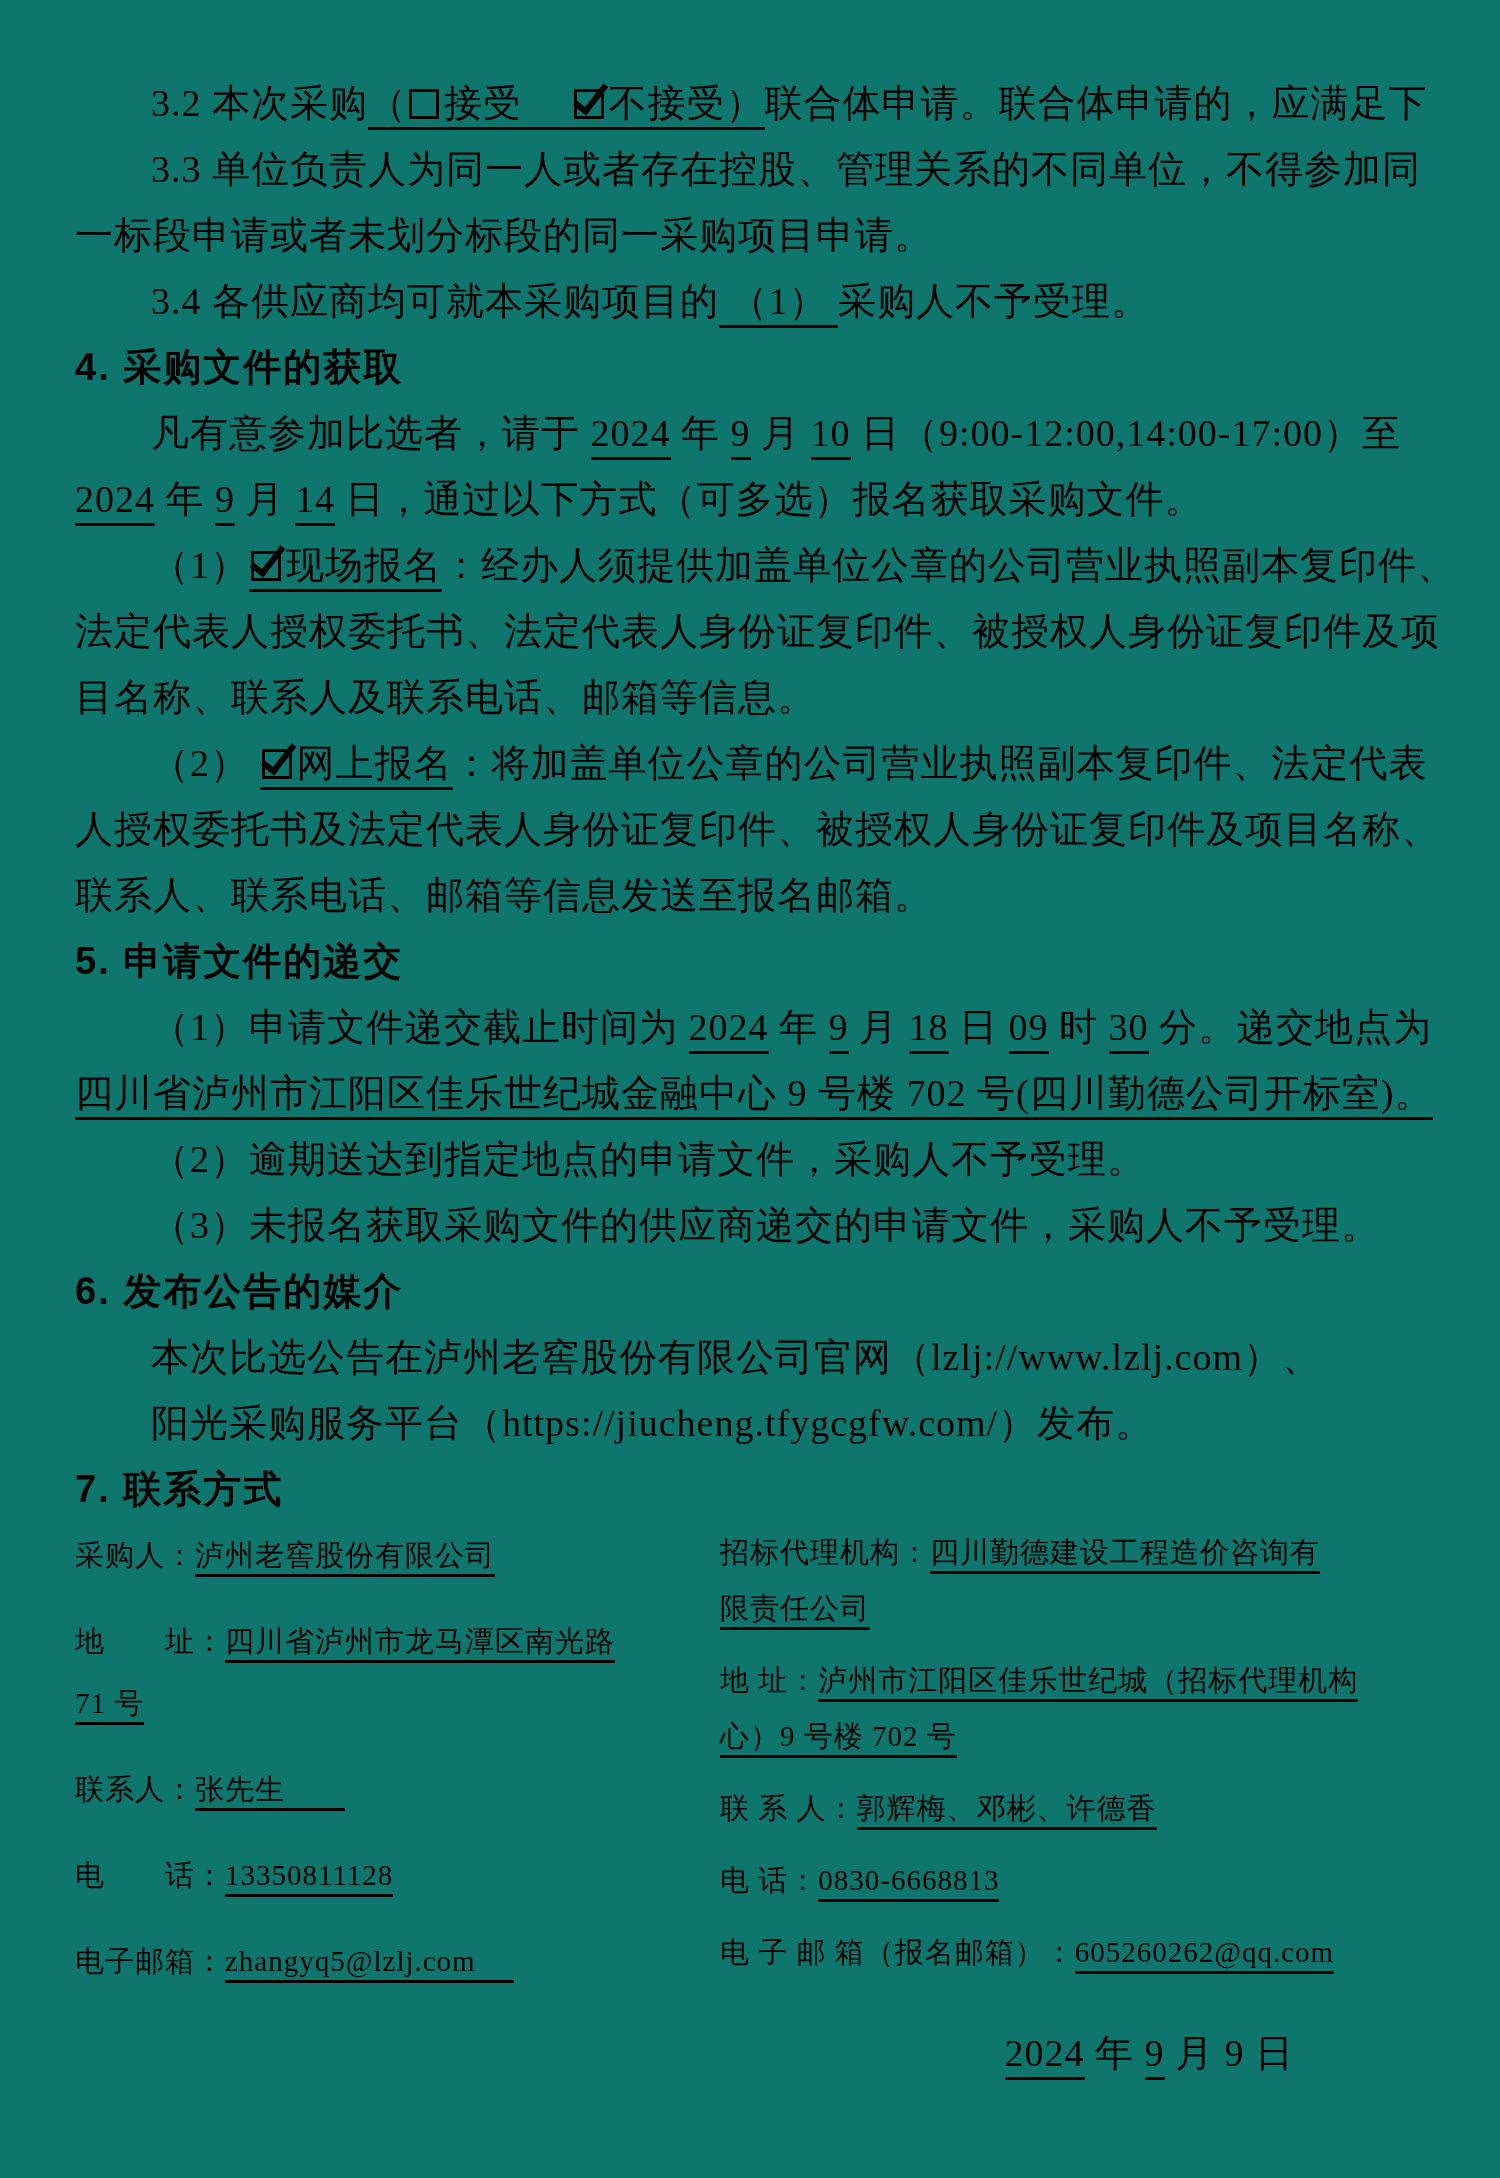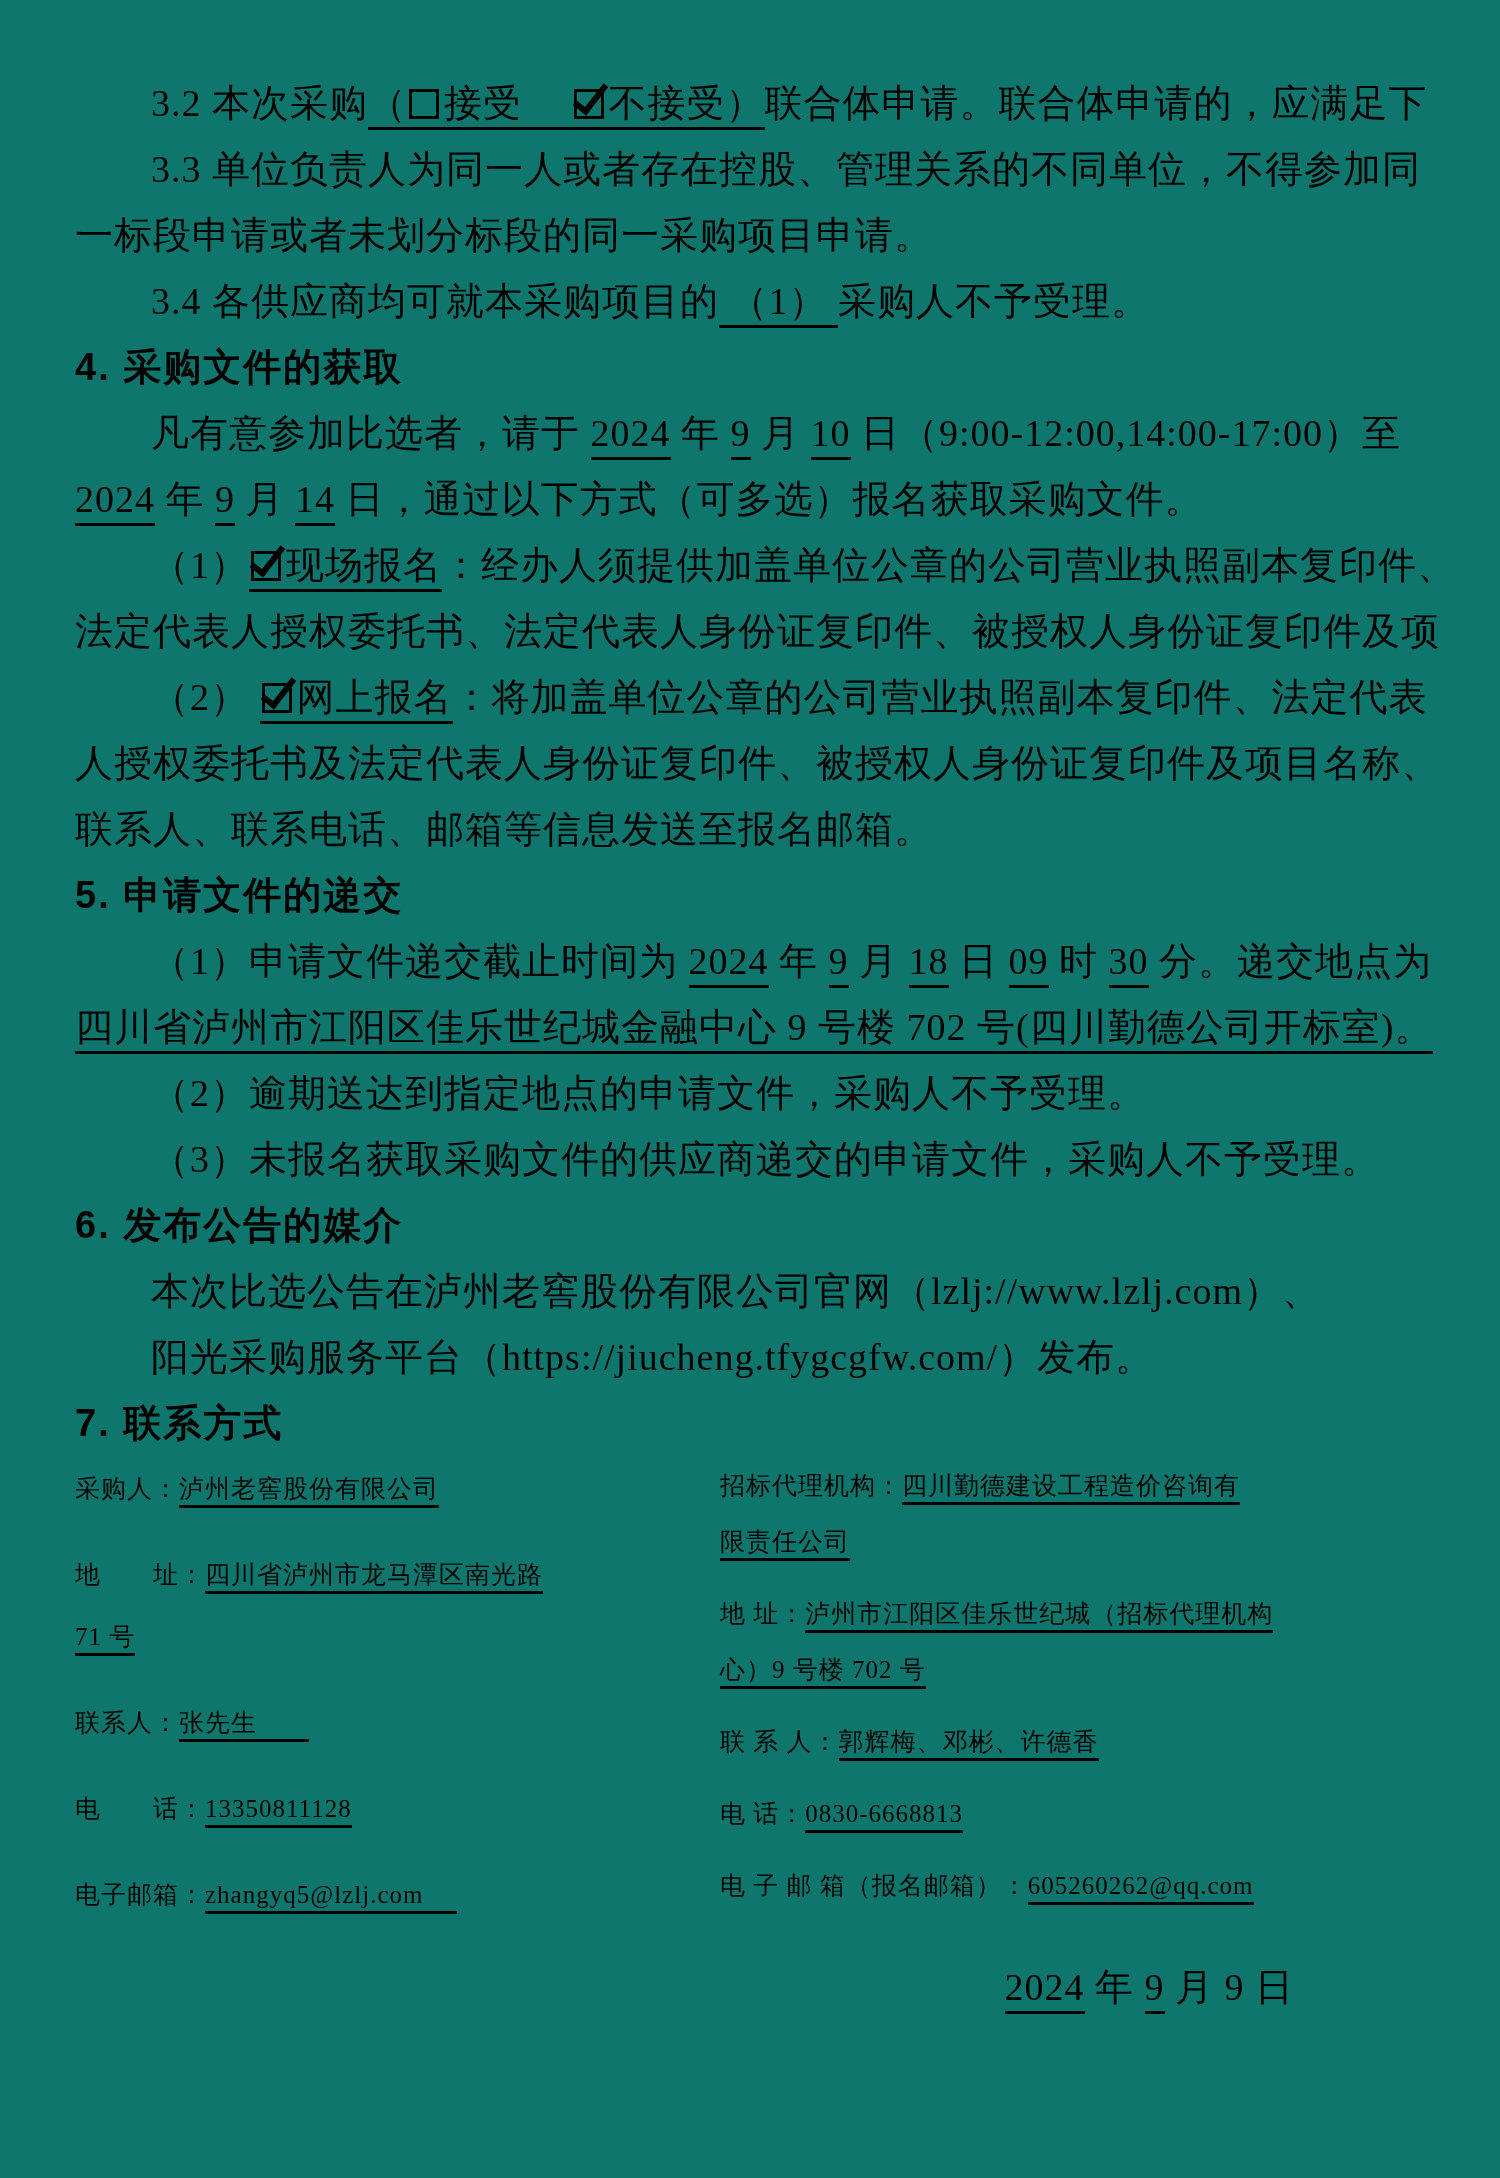--- a/index.html
+++ b/index.html
@@ -49,21 +49,21 @@
     height: 30px;
     border: solid #000;
     border-width: 0 6px 6px 0;
     transform: rotate(38deg);
   }
   .contacts {
     display: flex;
     align-items: flex-start;
     margin-top: 2px;
   }
-  .contact-col { font-size: 25px; letter-spacing: 1px; }
+  .contact-col { font-size: 29px; letter-spacing: 1px; }
   .col-left { width: 645px; flex: none; }
   .col-right { flex: 1; }
   .contact-row { white-space: pre; }
   .col-left .contact-row { line-height: 62px; margin-bottom: 24px; }
   .col-right .contact-row { line-height: 56px; margin-bottom: 16px; }
   .date-line {
     text-align: right;
     padding-right: 146px;
     line-height: 66px;
     margin-top: 4px;
@@ -77,20 +77,21 @@
   <div>
       <div class="doc-line indent"><span>3.2 本次采购</span><span class="ul">（</span><span class="ul"><span class="checkbox"></span></span><span class="ul">接受　 </span><span class="ul"><span class="checkbox checked"></span></span><span class="ul">不接受）</span><span>联合体申请。联合体申请的，应满足下</span></div>
       <div class="doc-line indent"><span>3.3 单位负责人为同一人或者存在控股、管理关系的不同单位，不得参加同</span></div>
       <div class="doc-line"><span>一标段申请或者未划分标段的同一采购项目申请。</span></div>
       <div class="doc-line indent"><span>3.4 各供应商均可就本采购项目的</span><span class="ul"> （1） </span><span>采购人不予受理。</span></div>
       <div class="doc-line heading"><span>4. 采购文件的获取</span></div>
       <div class="doc-line indent"><span>凡有意参加比选者，请于 </span><span class="ul">2024</span><span> 年 </span><span class="ul">9</span><span> 月 </span><span class="ul">10</span><span> 日（9:00-12:00,14:00-17:00）至</span></div>
       <div class="doc-line"><span class="ul">2024</span><span> 年 </span><span class="ul">9</span><span> 月 </span><span class="ul">14</span><span> 日，通过以下方式（可多选）报名获取采购文件。</span></div>
       <div class="doc-line indent"><span>（1）</span><span class="ul"><span class="checkbox checked"></span></span><span class="ul">现场报名</span><span>：经办人须提供加盖单位公章的公司营业执照副本复印件、</span></div>
       <div class="doc-line"><span>法定代表人授权委托书、法定代表人身份证复印件、被授权人身份证复印件及项</span></div>
+      <div class="doc-line"><span>目名称、联系人及联系电话、邮箱等信息。</span></div>
       <div class="doc-line indent"><span>（2） </span><span class="ul"><span class="checkbox checked"></span></span><span class="ul">网上报名</span><span>：将加盖单位公章的公司营业执照副本复印件、法定代表</span></div>
       <div class="doc-line"><span>人授权委托书及法定代表人身份证复印件、被授权人身份证复印件及项目名称、</span></div>
       <div class="doc-line"><span>联系人、联系电话、邮箱等信息发送至报名邮箱。</span></div>
       <div class="doc-line heading"><span>5. 申请文件的递交</span></div>
       <div class="doc-line indent"><span>（1）申请文件递交截止时间为 </span><span class="ul">2024</span><span> 年 </span><span class="ul">9</span><span> 月 </span><span class="ul">18</span><span> 日 </span><span class="ul">09</span><span> 时 </span><span class="ul">30</span><span> 分。递交地点为</span></div>
       <div class="doc-line"><span class="ul">四川省泸州市江阳区佳乐世纪城金融中心 9 号楼 702 号(四川勤德公司开标室)。</span></div>
       <div class="doc-line indent"><span>（2）逾期送达到指定地点的申请文件，采购人不予受理。</span></div>
       <div class="doc-line indent"><span>（3）未报名获取采购文件的供应商递交的申请文件，采购人不予受理。</span></div>
       <div class="doc-line heading"><span>6. 发布公告的媒介</span></div>
       <div class="doc-line indent"><span>本次比选公告在泸州老窖股份有限公司官网（lzlj://www.lzlj.com）、</span></div>

